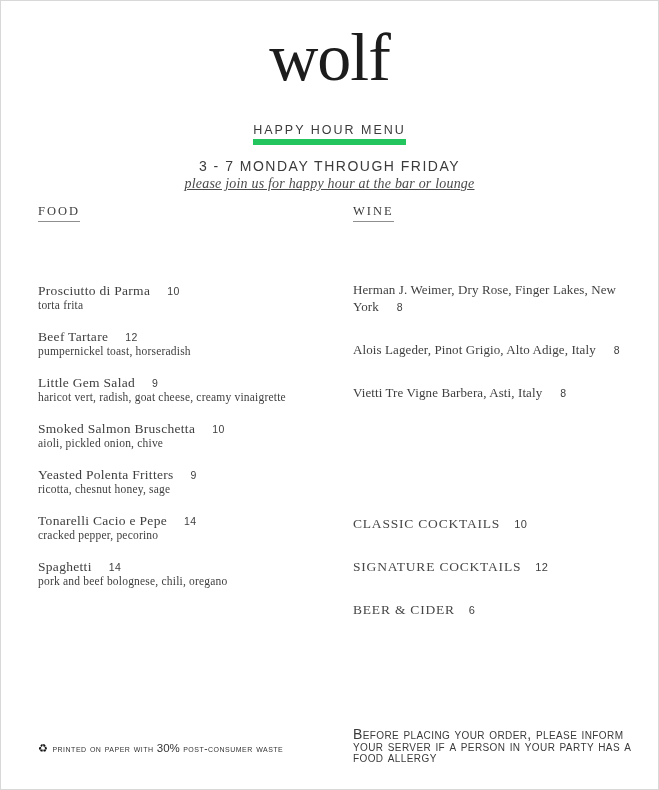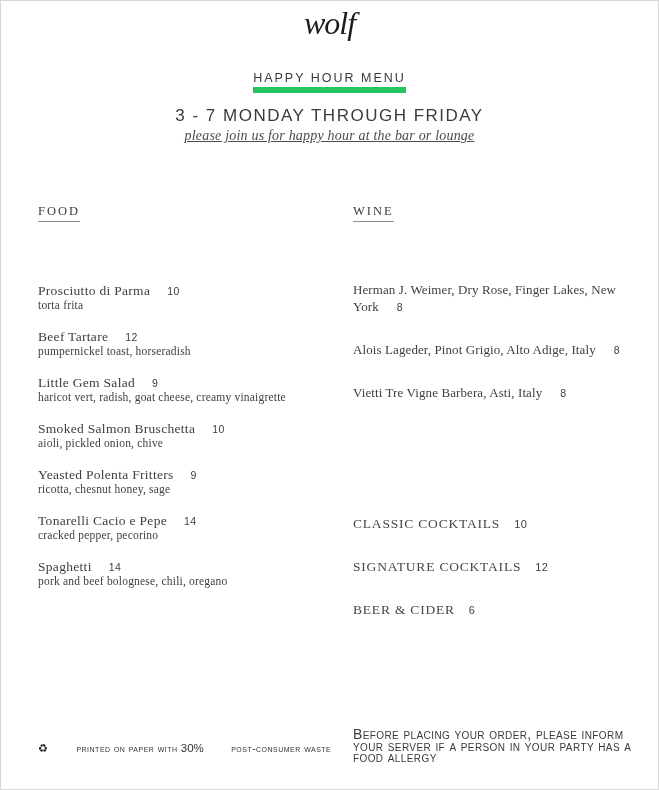--- a/index.html
+++ b/index.html
@@ -10,39 +10,38 @@
     background:#ffffff;
     border:1px solid #d8d8d8;
     overflow:hidden;
     font-family:"Liberation Serif", serif;
     color:#414141;
   }
   
   .logo {
     text-align:center;
     font-family:"Liberation Serif", serif;
-    font-size:32px; line-height:1;
+    font-size:68px; line-height:1;
     color:#1c1c1c;
-    padding-top:6px;
+    padding-top:22px;
     letter-spacing:-1px;
-    font-style:italic;
   }
   .menu-title-wrap { text-align:center; margin-top:29px; }
   .menu-title {
     display:inline-block;
     font-family:"Liberation Sans", sans-serif;
     font-size:12.5px; letter-spacing:2px;
     color:#3b3b3b;
     border-bottom:6px solid #22c55e;
     padding-bottom:2px;
   }
   .schedule {
     text-align:center;
     font-family:"Liberation Sans", sans-serif;
-    font-size:17px; letter-spacing:1.5px;
+    font-size:14px; letter-spacing:1.5px;
     color:#3b3b3b;
     margin-top:13px;
   }
   .tagline {
     text-align:center;
     font-family:"Liberation Serif", serif;
     font-style:italic;
     font-size:14px; color:#4a4a4a;
     margin-top:2px; letter-spacing:0.2px;text-decoration:underline;
   }
@@ -90,21 +89,21 @@
   .drink-item .price { margin-left:14px; font-size:11px; }
   
   .footer-left {
     position:absolute; left:37px; top:741px;
     font-family:"Liberation Sans", sans-serif;
     font-size:10px; color:#333;
     letter-spacing:0.5px;
     white-space:nowrap;
   }
   .recycle-icon { font-size:11px; color:#111; margin-right:4px; }
-  .sc { font-variant:small-caps;margin-left:24px; }
+  .sc { font-variant:small-caps; }
   .pct { font-size:11.5px; letter-spacing:0; }
   .footer-right {
     position:absolute; left:352px; top:728px; width:296px;
     font-family:"Liberation Sans", sans-serif;
     font-variant:small-caps;
     font-size:14px; line-height:11.5px;
     letter-spacing:0.4px; color:#3a3a3a;
   }
 </style>
 </head>

